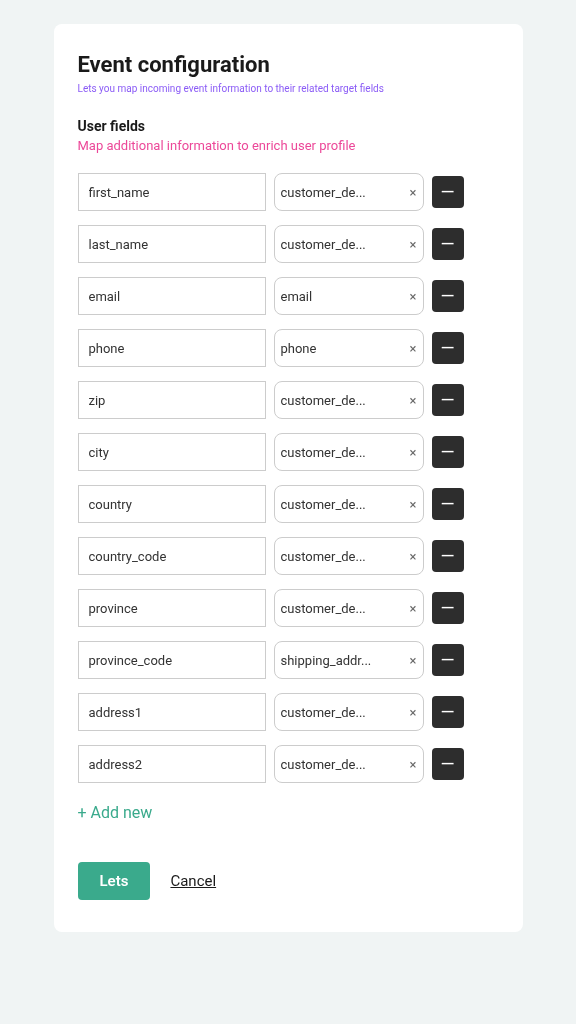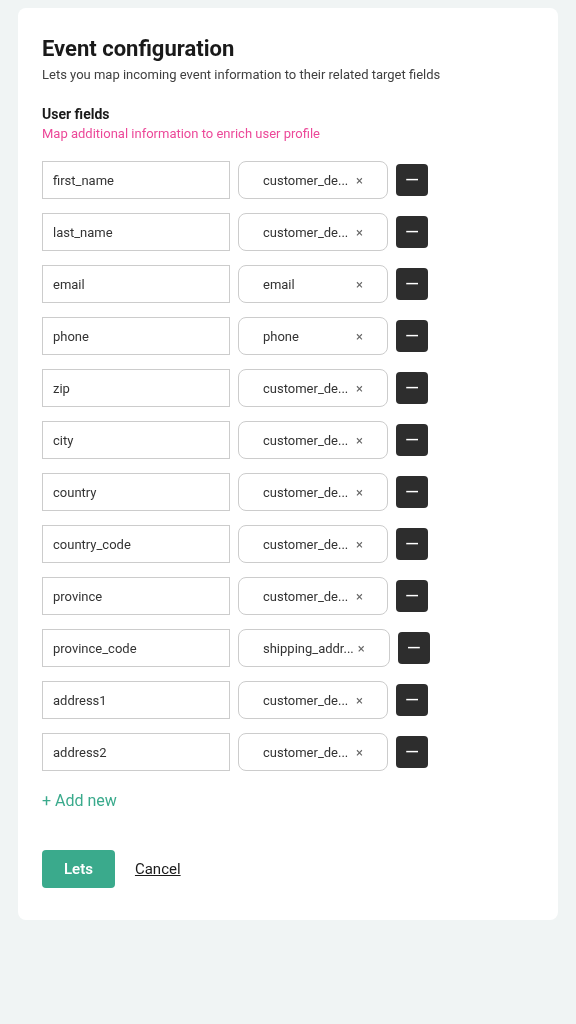--- a/index.html
+++ b/index.html
@@ -13,36 +13,36 @@
       background: #f0f4f4;
       width: 576px;
       min-height: 1024px;
       display: flex;
       justify-content: center;
       align-items: flex-start;
     }
 
     .page-container {
       background: #ffffff;
-      width: 540px;
-      margin: 8px 18px;
+      width: 469px;
+      margin: 24px 18px;
       border-radius: 8px;
       padding: 28px 24px 32px 24px;
     }
 
     .page-title {
       font-size: 22px;
       font-weight: 700;
       color: #1a1a1a;
       margin-bottom: 6px;
     }
 
     .page-subtitle {
-      font-size: 13px;
-      color: #404040;
+      font-size: 10px;
+      color: #8b5cf6;
       margin-bottom: 24px;
     }
 
     .section-title {
       font-size: 14px;
       font-weight: 700;
       color: #1a1a1a;
       margin-bottom: 4px;
     }
 
@@ -69,21 +69,21 @@
       color: #333;
       background: #fff;
       outline: none;
     }
 
     .tag-input {
       flex: 0 0 150px;
       height: 38px;
       border: 1.5px solid #cccccc;
       border-radius: 8px;
-      padding: 0 24px;
+      padding: 0 6px;
       font-size: 13px;
       color: #333;
       background: #fff;
       display: flex;
       align-items: center;
       justify-content: space-between;
       gap: 4px;
     }
 
     .tag-text {

